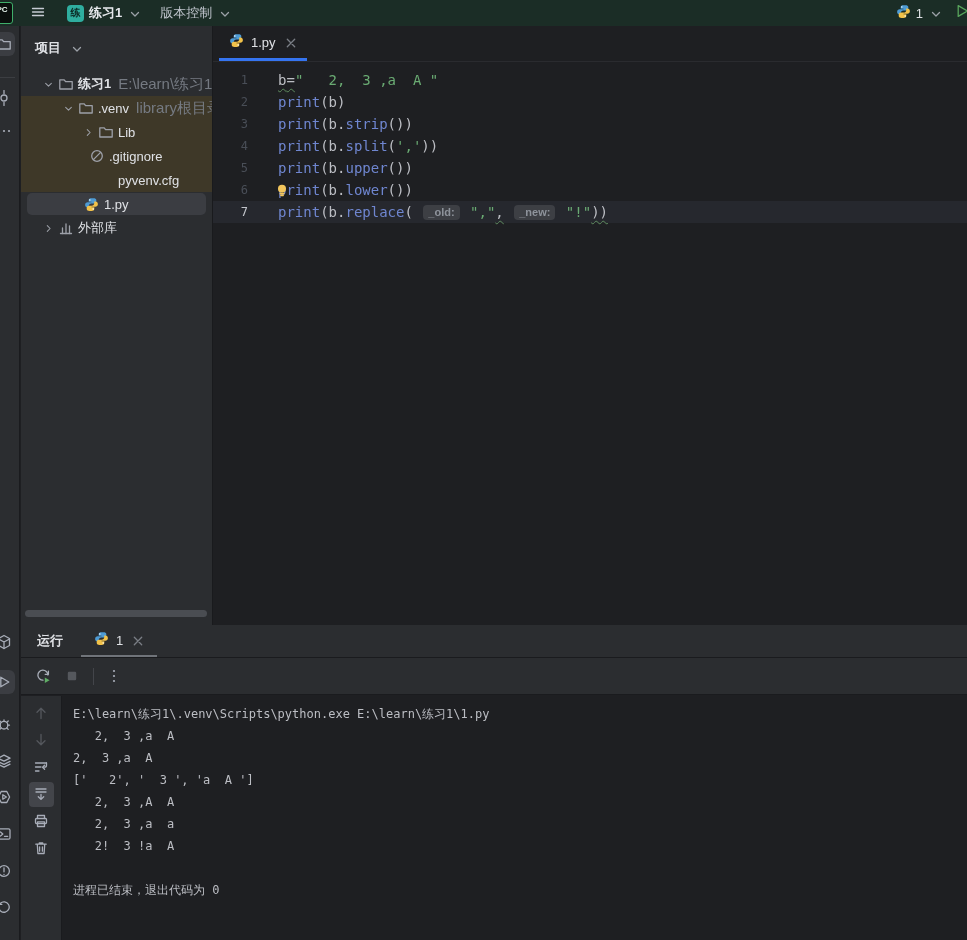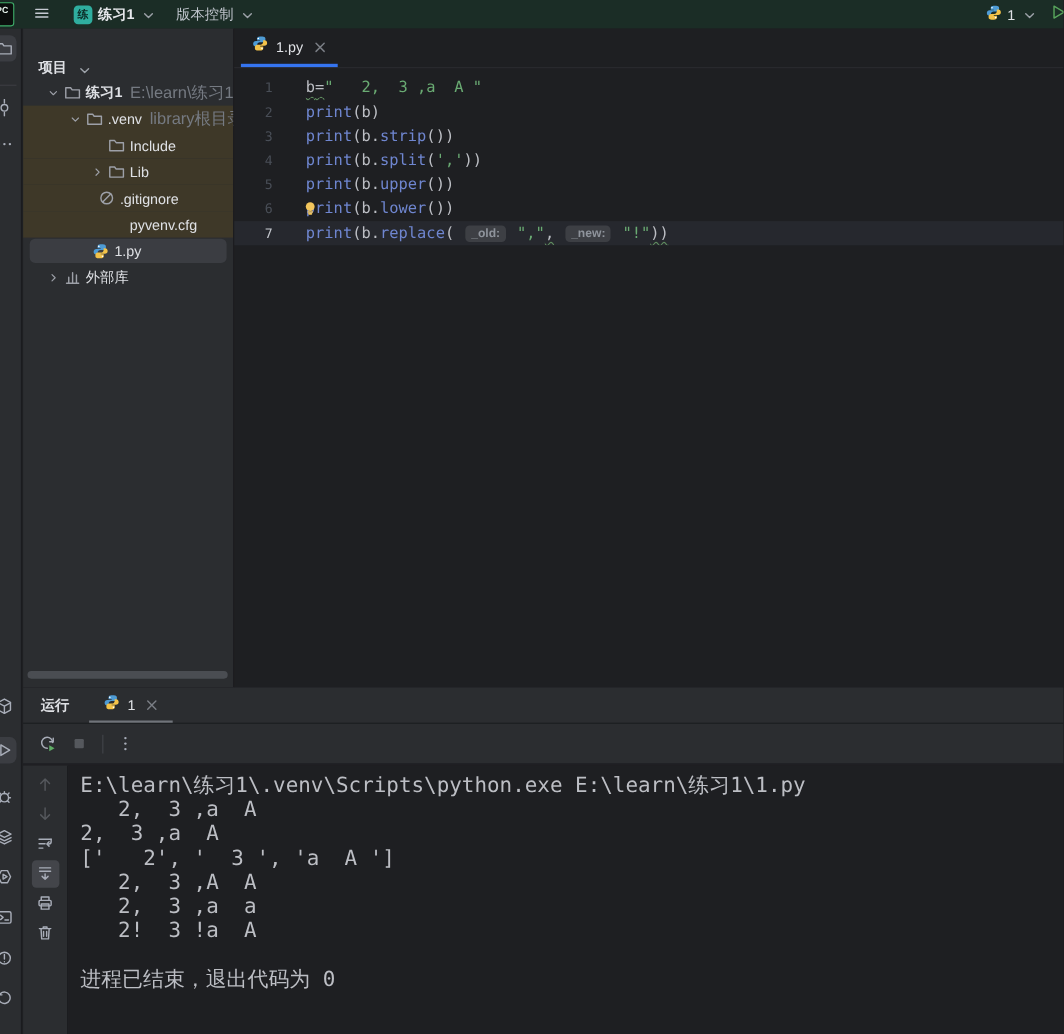--- a/index.html
+++ b/index.html
@@ -28,21 +28,21 @@
   .astrip { position:absolute; left:0; top:26px; bottom:0; width:20px; background:#2B2D30;
     border-right:1px solid #1A1B1E; }
   .strip-item { position:absolute; left:-4px; width:16px; height:16px; color:#A8ADB8; }
   .strip-item svg { position:relative; z-index:1; }
   .strip-pill { position:absolute; left:-9px; width:24px; height:24px; background:#3B3D42; border-radius:6px; }
   .strip-divider { position:absolute; left:-2px; width:17px; height:1px; background:#3C3E42; }
 
   
   .ppanel { position:absolute; left:21px; top:26px; width:192px; height:599px;
     background:#2B2D30; border-right:1px solid #191A1D; overflow:hidden; }
-  .pheader { height:44px; display:flex; align-items:flex-end; padding-left:14px; gap:8px; }
+  .pheader { height:44px; display:flex; align-items:center; padding-left:14px; gap:8px; }
   .pheader .ttl { font-size:13px; font-weight:600; color:#DFE1E5; }
   .tree { position:absolute; left:0; top:46px; width:100%; }
   .tree-row { height:24px; }
   .tree-row.lib { background:#3E3828; }
   .tree-row.selected { padding:1px 6px; }
   .tree-inner { display:flex; align-items:center; height:100%; border-radius:5px; }
   .tree-row.selected .tree-inner { background:#3B3D42; }
   .chev-slot { width:20px; flex:none; display:flex; align-items:center; justify-content:center; color:#9DA0A8; }
   .chev-slot svg { width:13px; height:13px; }
   .tree-icon { width:20px; flex:none; display:flex; align-items:center; justify-content:flex-start; color:#9DA0A8; }
@@ -93,21 +93,21 @@
     background:#43454A; border-radius:4px; }
   .tbtn svg { position:relative; z-index:1; }
   .tb-sep { width:1px; height:17px; background:#43454A; }
   .run-body { position:absolute; left:0; top:71px; right:0; bottom:0; }
   .vtoolbar { position:absolute; left:0; top:0; bottom:0; width:41px; background:#2B2D30;
     border-right:1px solid #1A1B1E; display:flex; flex-direction:column; align-items:center;
     padding-top:9px; }
   .vtoolbar .tbtn { margin-bottom:10px; }
   .console { position:absolute; left:42px; top:0; right:0; bottom:0; background:#1E1F22;
     padding:7px 0 0 10px; overflow:hidden; }
-  .console pre { font-family:"DejaVu Sans Mono","Liberation Mono",monospace; font-size:19px;
+  .console pre { font-family:"DejaVu Sans Mono","Liberation Mono",monospace; font-size:12px;
     line-height:22px; color:#BCBEC4; white-space:pre; }
 </style>
 </head>
 <body>
 
 <div class="screen">
 
   <header class="titlebar">
     <div class="pc-logo">PC</div>
     <span class="tb-menu"><svg width="16" height="16" viewBox="0 0 16 16" fill="none" stroke="currentColor" stroke-width="1.3" stroke-linecap="round" stroke-linejoin="round">
@@ -227,31 +227,20 @@
               <svg width="16" height="16" viewBox="0 0 16 16" fill="none" stroke="currentColor" stroke-width="1.3" stroke-linecap="round" stroke-linejoin="round">
                 <path d="M1.8 13V3.8h4.4l1.4 1.9h6.6V13z"></path>
               </svg>
             </span>
             <span class="tree-label">.venv</span>
             <span class="tree-hint">library根目录</span>
           </div>
         </div>
         <div class="tree-row lib">
           <div class="tree-inner" style="padding-left: 57px;">
-            <span class="chev-slot"></span>
-            <span class="tree-icon">
-              <svg width="16" height="16" viewBox="0 0 16 16" fill="none" stroke="currentColor" stroke-width="1.3" stroke-linecap="round" stroke-linejoin="round">
-                <path d="M1.8 13V3.8h4.4l1.4 1.9h6.6V13z"></path>
-              </svg>
-            </span>
-            <span class="tree-label">Include</span>
-          </div>
-        </div>
-        <div class="tree-row lib">
-          <div class="tree-inner" style="padding-left: 57px;">
             <span class="chev-slot">
               <svg width="16" height="16" viewBox="0 0 16 16" fill="none" stroke="currentColor" stroke-width="1.3" stroke-linecap="round" stroke-linejoin="round">
                 <path d="M6.5 4.5L10 8l-3.5 3.5"></path>
               </svg>
             </span>
             <span class="tree-icon">
               <svg width="16" height="16" viewBox="0 0 16 16" fill="none" stroke="currentColor" stroke-width="1.3" stroke-linecap="round" stroke-linejoin="round">
                 <path d="M1.8 13V3.8h4.4l1.4 1.9h6.6V13z"></path>
               </svg>
             </span>

